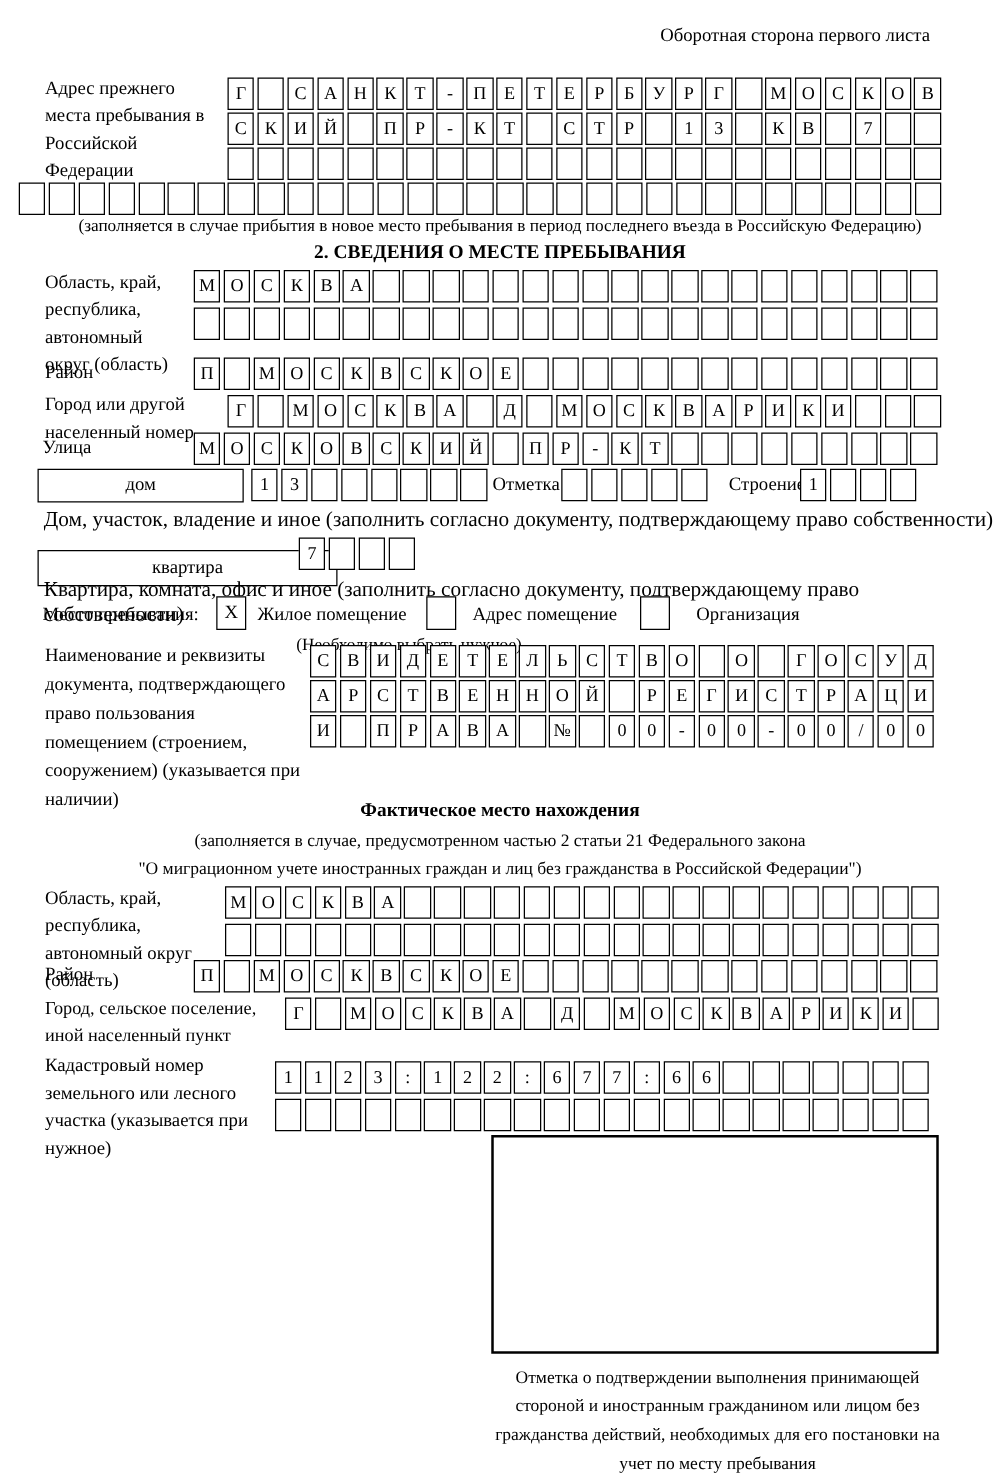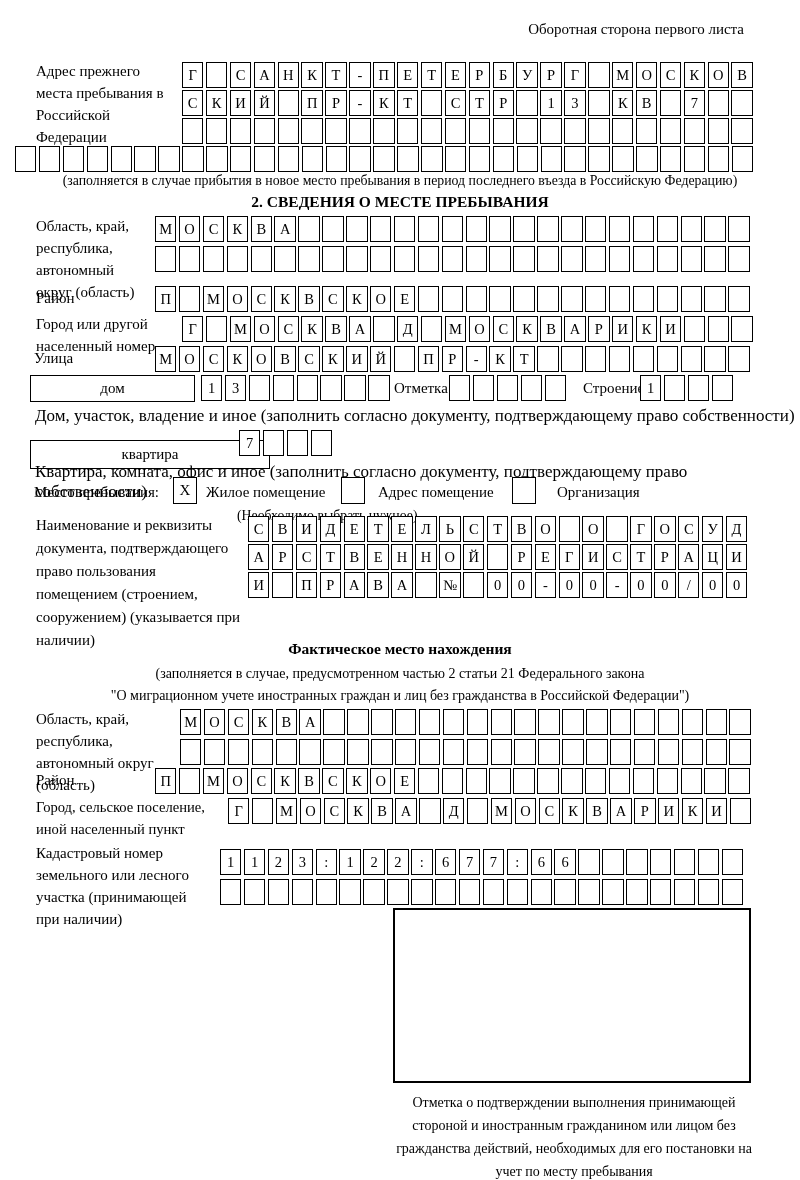--- a/index.html
+++ b/index.html
@@ -519,21 +519,21 @@
       <span class="cell">К</span>
       <span class="cell">В</span>
       <span class="cell">А</span>
       <span class="cell">Р</span>
       <span class="cell">И</span>
       <span class="cell">К</span>
       <span class="cell">И</span>
       <span class="cell"></span>
     </div>
 
-  <div class="abs lbl" style="left:36px;top:842px;width:168px;">Кадастровый номер земельного или лесного участка (принимающей при наличии)</div>
+  <div class="abs lbl" style="left:36px;top:842px;width:168px;">Кадастровый номер земельного или лесного участка (указывается при нужное)</div>
   <div class="grid" style="left:220px;top:849px;">
       <span class="cell">1</span>
       <span class="cell">1</span>
       <span class="cell">2</span>
       <span class="cell">3</span>
       <span class="cell">:</span>
       <span class="cell">1</span>
       <span class="cell">2</span>
       <span class="cell">2</span>
       <span class="cell">:</span>

